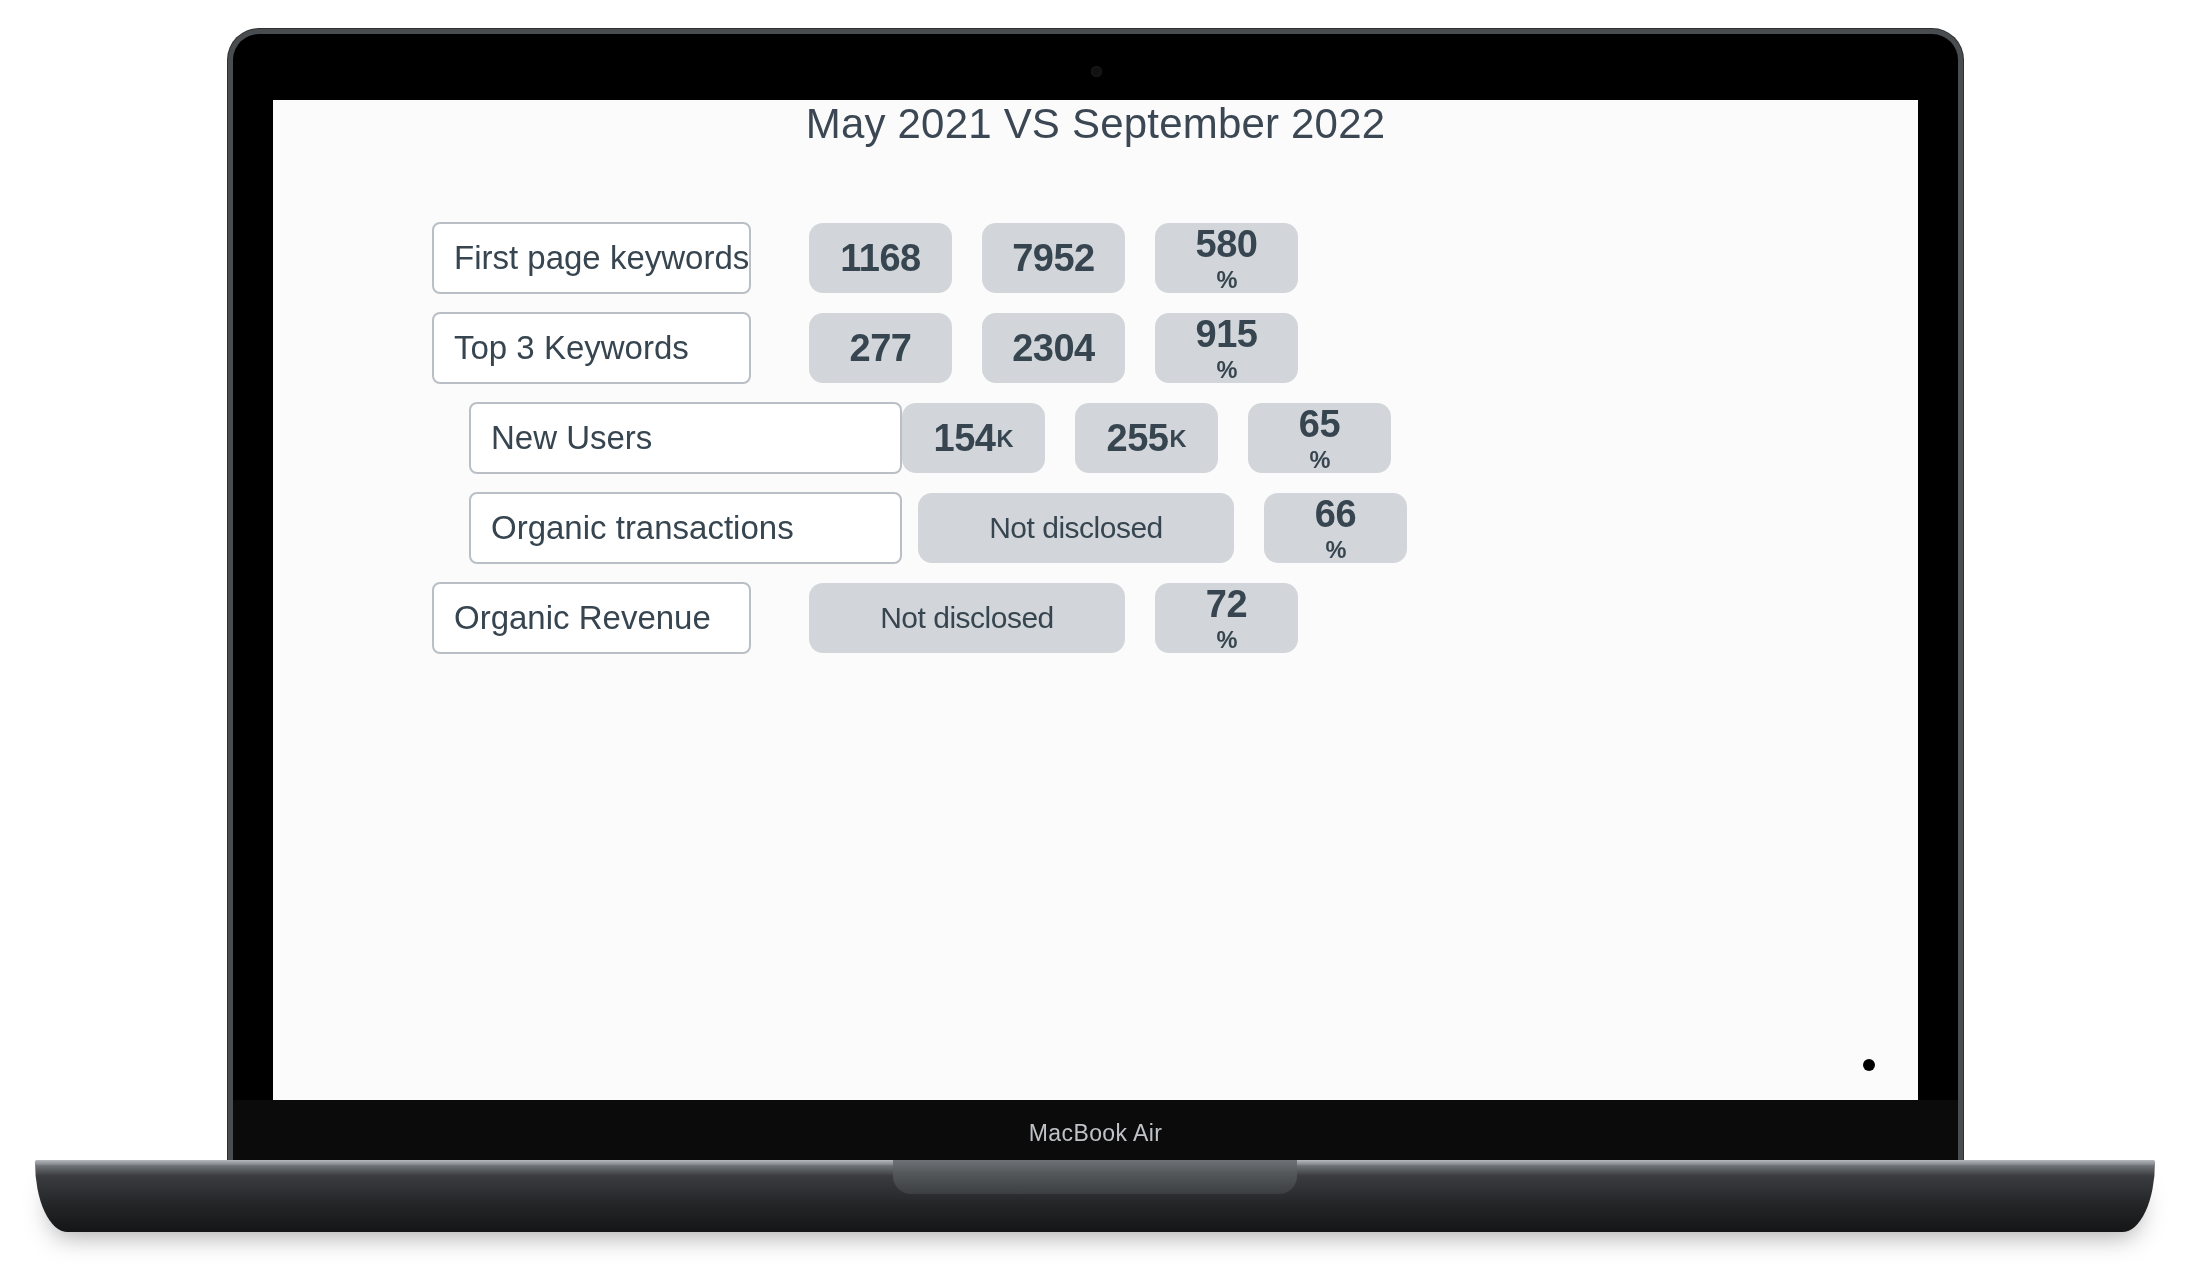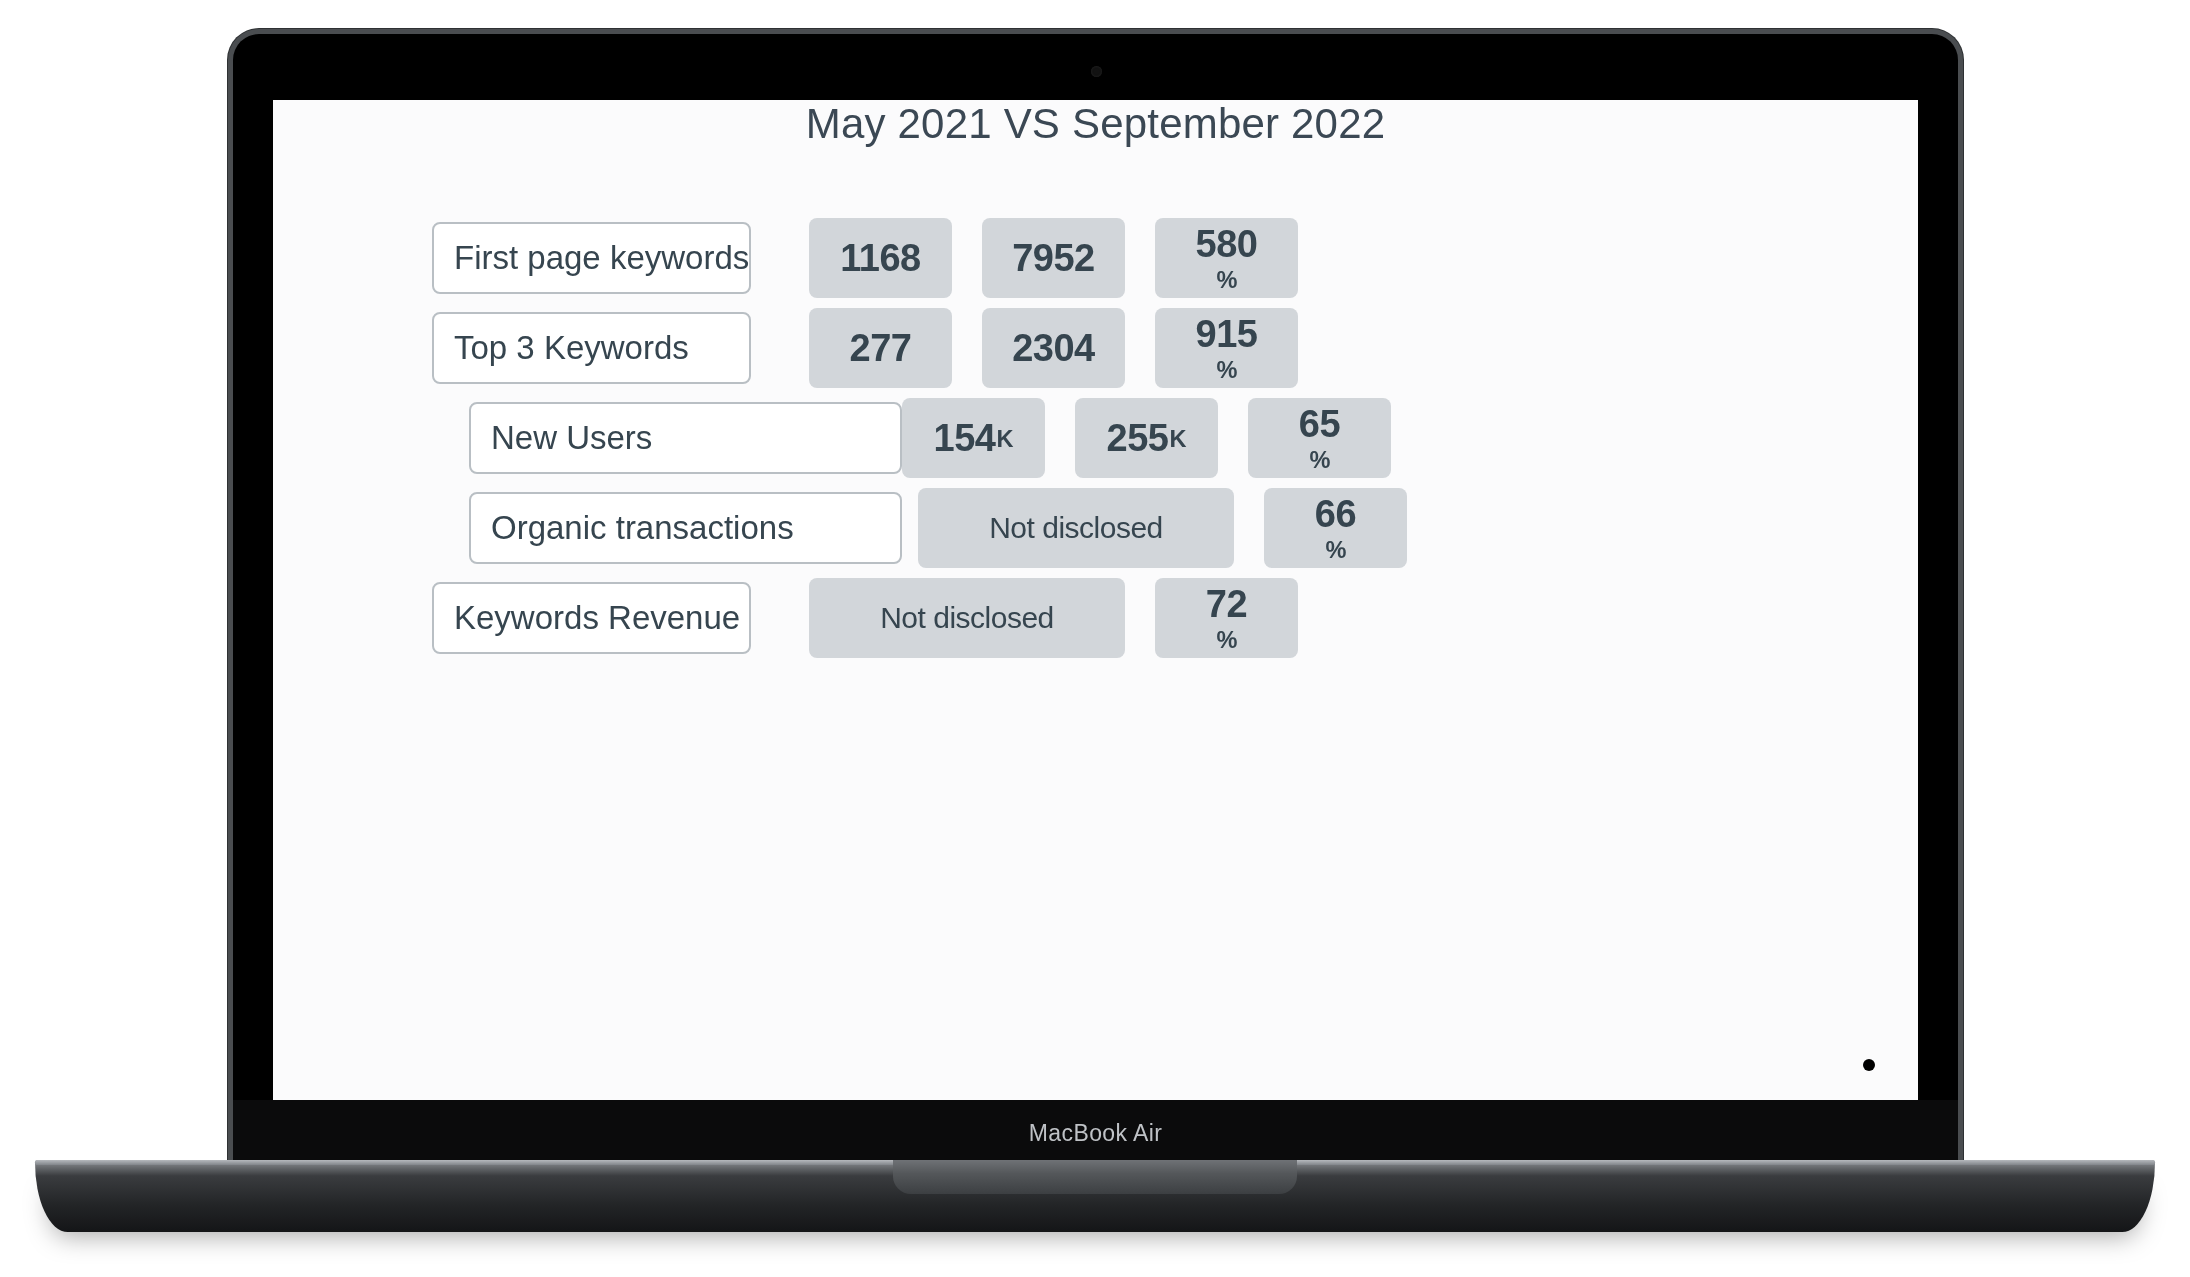--- a/index.html
+++ b/index.html
@@ -151,23 +151,23 @@
   .label-w-wide { width: 433px; margin-left: 37px; }
 
   .val-group {
     display: flex;
     align-items: center;
     margin-left: 58px;
     gap: 30px;
   }
 
   .val-cell {
-    height: 80px;
+    height: 70px;
     background: #d2d6da;
-    border-radius: 8px;
+    border-radius: 14px;
     display: flex;
     align-items: center;
     justify-content: center;
     color: #36454f;
     font-size: 38px;
     font-weight: 700;
     font-family: "Liberation Sans", sans-serif;
     letter-spacing: -0.5px;
   }
   .val-num   { width: 143px; }
@@ -266,21 +266,21 @@
                   <span>Not disclosed</span>
                 </div>
               <div class="val-cell val-pct">
                   <span>66</span>
                   <span class="suffix">%</span>
                 </div>
             </div>
           </div>
 
           <div class="row">
-            <div class="label-cell label-w-std">Keywords Revenue</div>
+            <div class="label-cell label-w-std">Organic Revenue</div>
             <div class="val-group">
               <div class="val-cell val-wide">
                   <span>Not disclosed</span>
                 </div>
               <div class="val-cell val-pct">
                   <span>72</span>
                   <span class="suffix">%</span>
                 </div>
             </div>
           </div>

